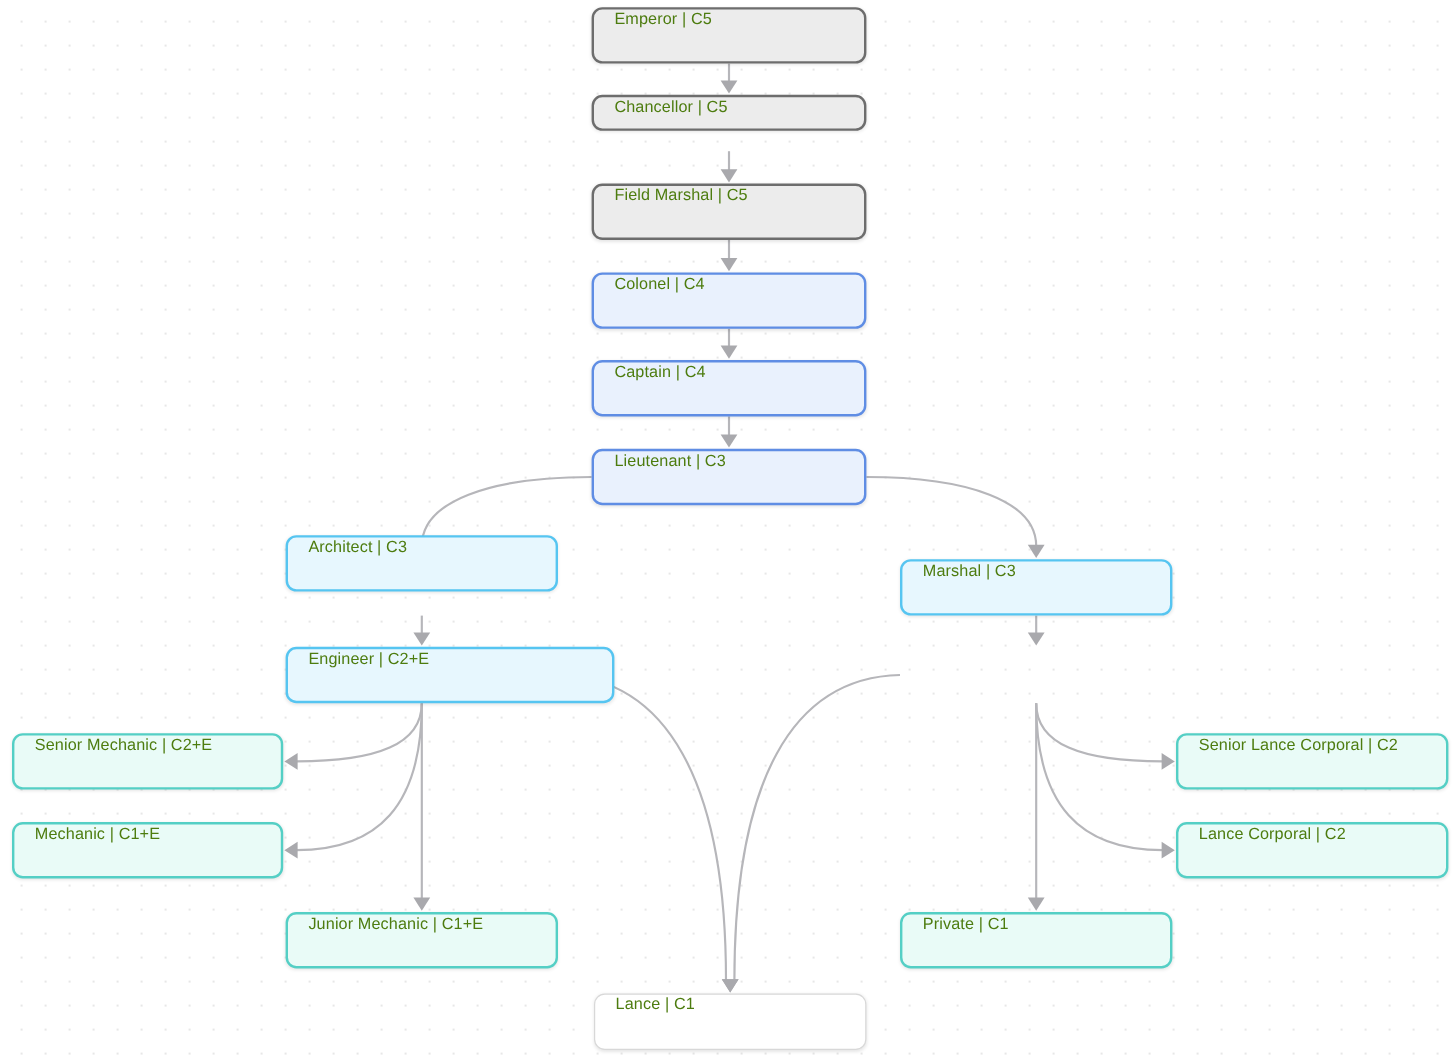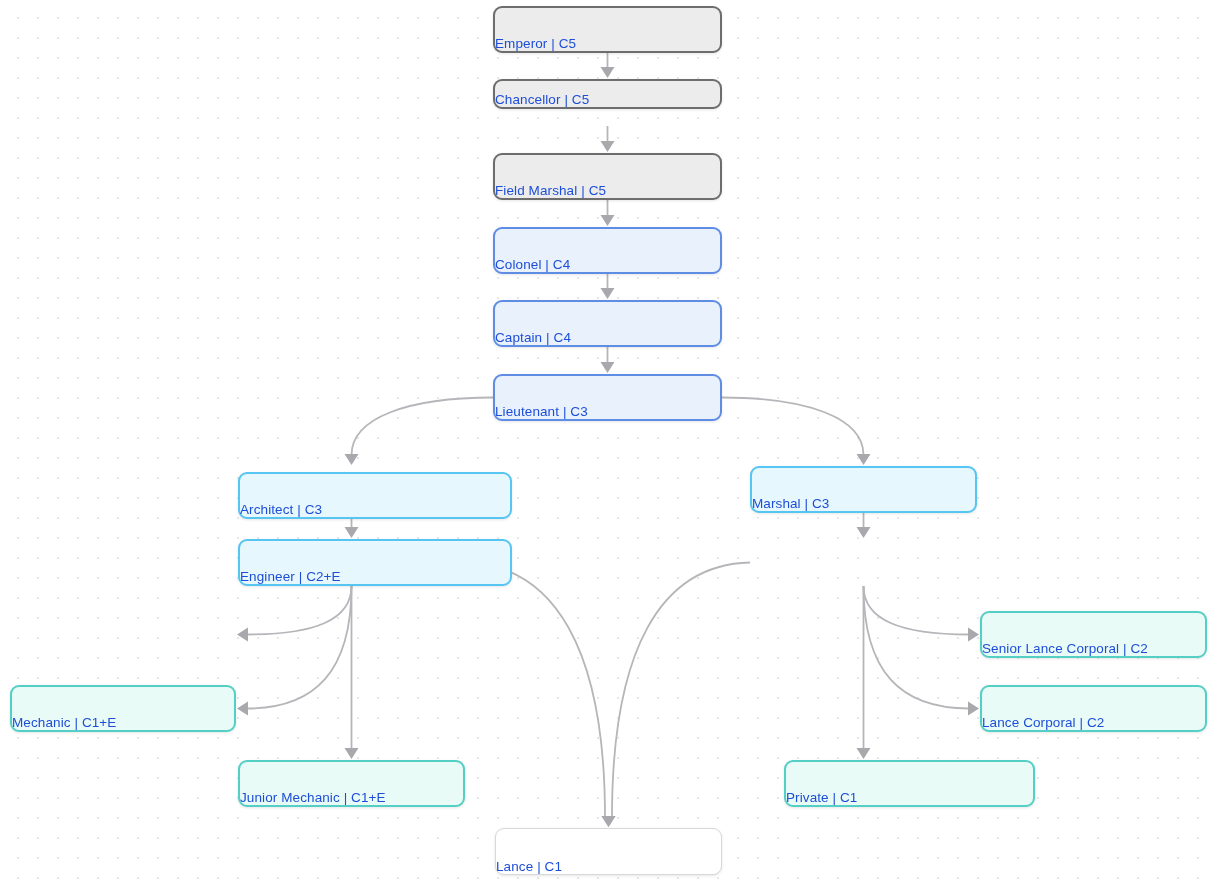--- a/index.html
+++ b/index.html
@@ -12,22 +12,23 @@
   #canvas{
     position:relative;width:1211px;height:886px;
     background-color:#ffffff;
     background-image:radial-gradient(circle,#e7e7e7 1.1px,transparent 1.1px);
     background-size:20px 20px;
     background-position:8px 8px;
   }
   #edge-layer{position:absolute;left:0;top:0;z-index:1;}
   .node{
     position:absolute;z-index:2;box-sizing:border-box;
-    border-radius:9px;display:flex;align-items:flex-end;
-    font-size:13.5px;color:#1d4ed8;letter-spacing:.1px;
+    border-radius:9px;display:flex;align-items:flex-start;
+    padding-left:17px;
+    font-size:13.5px;color:#4d7c0f;letter-spacing:.1px;
     box-shadow:0 1px 3px rgba(0,0,0,.10);
     cursor:grab;
   }
   .node span{pointer-events:none;white-space:nowrap;}
 </style>
 </head>
 <body>
 
 <div id="canvas">
   <svg id="edge-layer" width="1211" height="886" viewBox="0 0 1211 886">
@@ -78,40 +79,43 @@
     </div>
     <div class="node" style="left: 493px; top: 227px; width: 229px; height: 47px; background: rgb(233, 241, 253); border: 2px solid rgb(95, 141, 228);">
       <span>Colonel | C4</span>
     </div>
     <div class="node" style="left: 493px; top: 300px; width: 229px; height: 47px; background: rgb(233, 241, 253); border: 2px solid rgb(95, 141, 228);">
       <span>Captain | C4</span>
     </div>
     <div class="node" style="left: 493px; top: 374px; width: 229px; height: 47px; background: rgb(233, 241, 253); border: 2px solid rgb(95, 141, 228);">
       <span>Lieutenant | C3</span>
     </div>
-    <div class="node" style="left: 238px; top: 472px; width: 274px; height: 47px; background: rgb(231, 247, 254); border: 2px solid rgb(86, 197, 241);">
+    <div class="node" style="left: 238px; top: 446px; width: 227px; height: 47px; background: rgb(231, 247, 254); border: 2px solid rgb(86, 197, 241);">
       <span>Architect | C3</span>
     </div>
     <div class="node" style="left: 238px; top: 539px; width: 274px; height: 47px; background: rgb(231, 247, 254); border: 2px solid rgb(86, 197, 241);">
       <span>Engineer | C2+E</span>
     </div>
     <div class="node" style="left: 750px; top: 466px; width: 227px; height: 47px; background: rgb(231, 247, 254); border: 2px solid rgb(86, 197, 241);">
       <span>Marshal | C3</span>
+    </div>
+    <div class="node" style="left: 10px; top: 611px; width: 226px; height: 47px; background: rgb(233, 251, 247); border: 2px solid rgb(84, 207, 197);">
+      <span>Senior Mechanic | C2+E</span>
     </div>
     <div class="node" style="left: 10px; top: 685px; width: 226px; height: 47px; background: rgb(233, 251, 247); border: 2px solid rgb(84, 207, 197);">
       <span>Mechanic | C1+E</span>
     </div>
     <div class="node" style="left: 238px; top: 760px; width: 227px; height: 47px; background: rgb(233, 251, 247); border: 2px solid rgb(84, 207, 197);">
       <span>Junior Mechanic | C1+E</span>
     </div>
     <div class="node" style="left: 980px; top: 611px; width: 227px; height: 47px; background: rgb(233, 251, 247); border: 2px solid rgb(84, 207, 197);">
       <span>Senior Lance Corporal | C2</span>
     </div>
     <div class="node" style="left: 980px; top: 685px; width: 227px; height: 47px; background: rgb(233, 251, 247); border: 2px solid rgb(84, 207, 197);">
       <span>Lance Corporal | C2</span>
     </div>
-    <div class="node" style="left: 784px; top: 760px; width: 251px; height: 47px; background: rgb(233, 251, 247); border: 2px solid rgb(84, 207, 197);">
+    <div class="node" style="left: 750px; top: 760px; width: 227px; height: 47px; background: rgb(233, 251, 247); border: 2px solid rgb(84, 207, 197);">
       <span>Private | C1</span>
     </div>
     <div class="node" style="left: 495px; top: 828px; width: 227px; height: 47px; background: rgb(255, 255, 255); border: 1px solid rgb(216, 216, 216);">
       <span>Lance | C1</span>
     </div>
   </div>
 
 </body></html>

